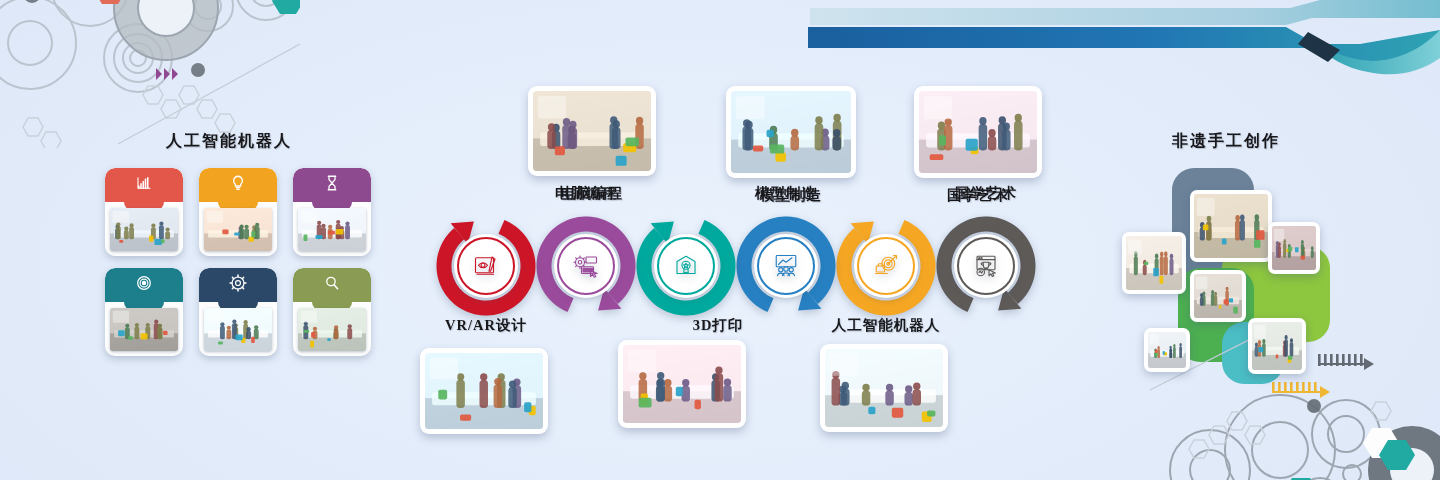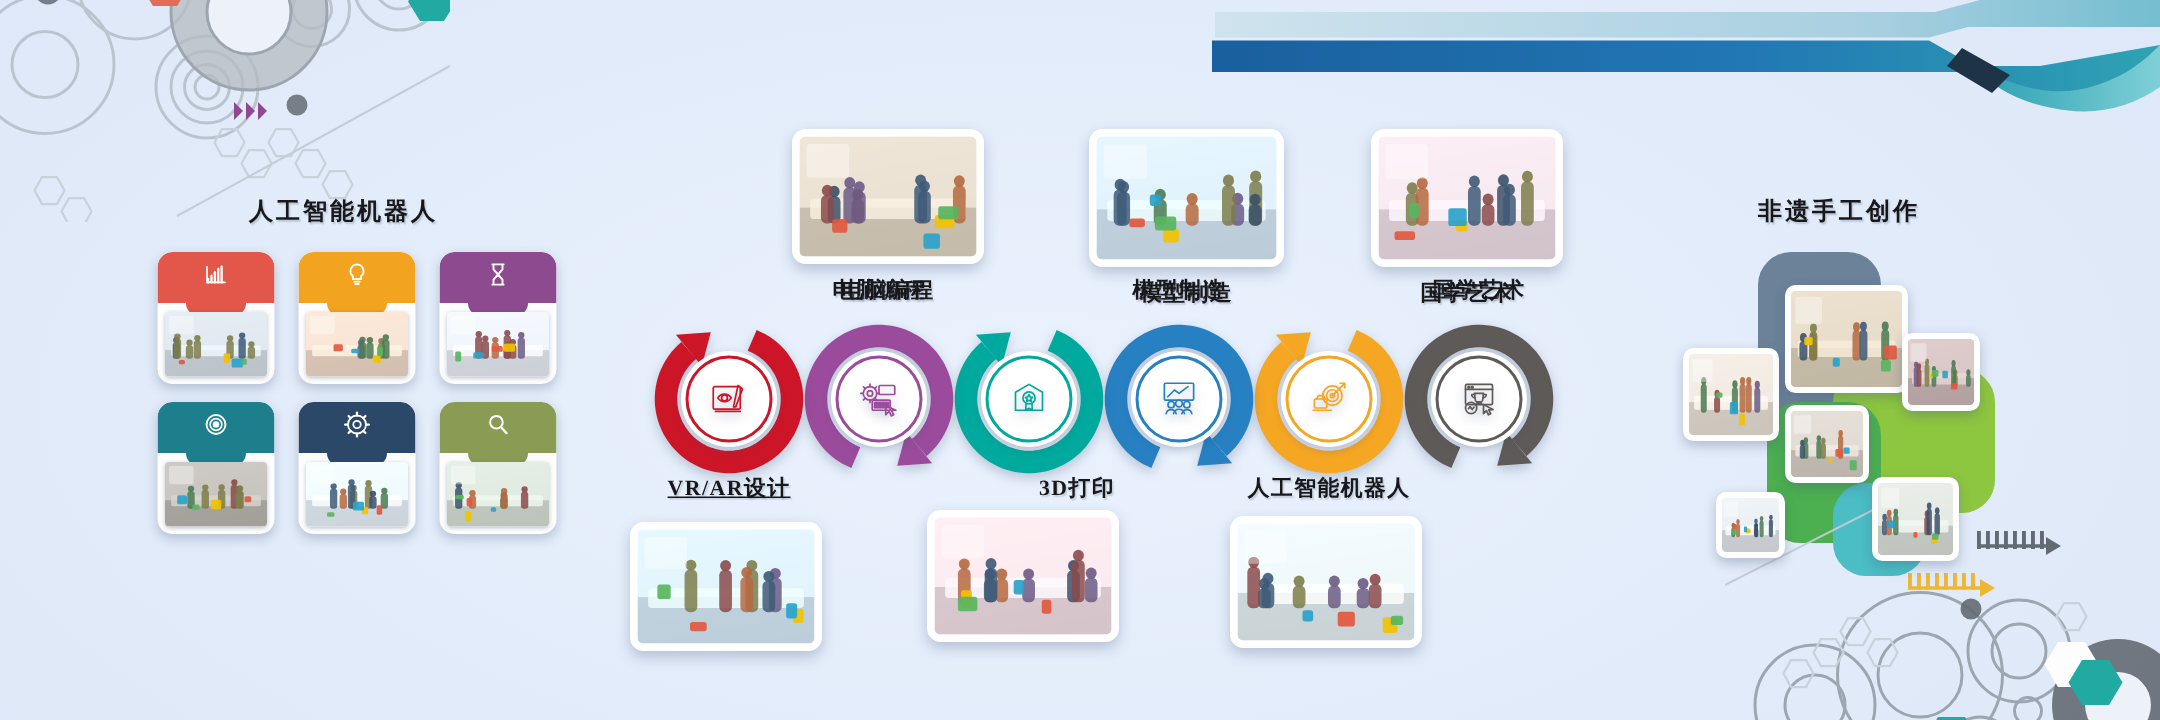--- a/index.html
+++ b/index.html
@@ -806,21 +806,21 @@
         <rect x="134" y="52" width="2.6" height="11"></rect>
           <rect x="140" y="52" width="2.6" height="11"></rect>
         <rect x="146" y="52" width="2.6" height="11"></rect>
           <rect x="152" y="52" width="2.6" height="11"></rect>
         <rect x="158" y="52" width="2.6" height="11"></rect>
           <rect x="164" y="52" width="2.6" height="11"></rect>
       </g>
     </svg>
   </div>
 
-<div class="ring-lab" style="left: 486px; top: 316px; transform: translateX(-50%); text-decoration: underline;">VR/AR设计</div>
+<div class="ring-lab" style="left: 486px; top: 316px; transform: translateX(-50%);">VR/AR设计</div>
     <div class="ring-lab" style="left: 586px; top: 184px; transform: translateX(-50%);">电脑编程</div>
     <div class="ring-lab" style="left: 686px; top: 316px; transform: translateX(-50%); margin-left: 32px;">3D打印</div>
     <div class="ring-lab" style="left: 786px; top: 184px; transform: translateX(-50%);">模型制造</div>
     <div class="ring-lab" style="left: 886px; top: 316px; transform: translateX(-50%);">人工智能机器人</div>
     <div class="ring-lab" style="left: 986px; top: 184px; transform: translateX(-50%);">国学艺术</div>
     <div class="c-photo" style="left: 528px; top: 86px; width: 128px; height: 90px;">
       <div class="inner">
         <div class="ph" style="background: linear-gradient(170deg, rgb(243, 233, 218) 0%, rgb(217, 207, 192) 48%, rgb(201, 191, 176) 100%);">
           <svg viewBox="0 0 100 64" preserveAspectRatio="none" style="position: absolute; inset: 0px; width: 100%; height: 100%;">
             <rect x="0" y="0" width="100" height="38" fill="#efe5d6" opacity="0.85"></rect>

